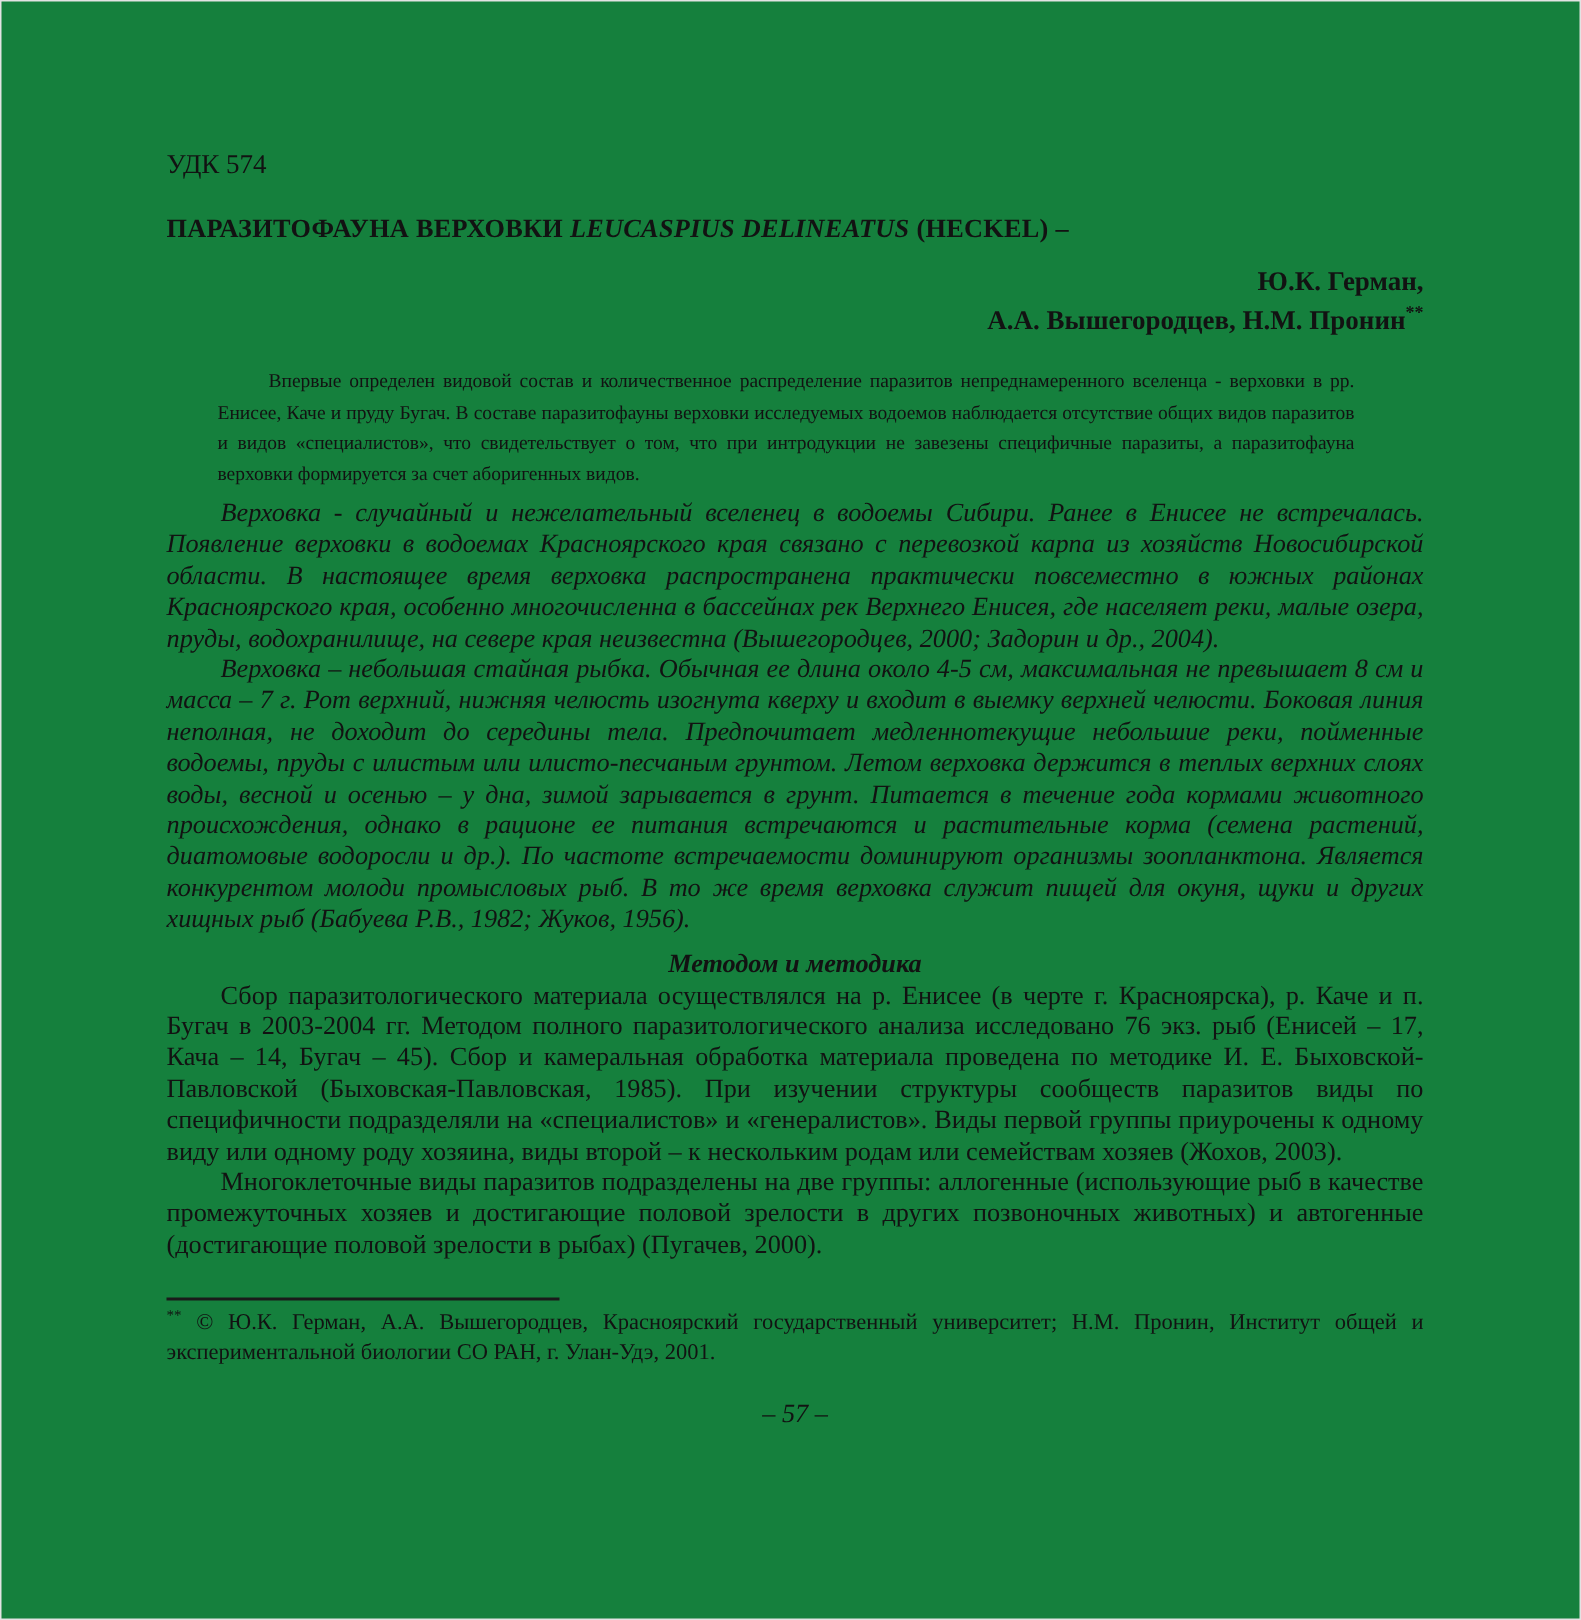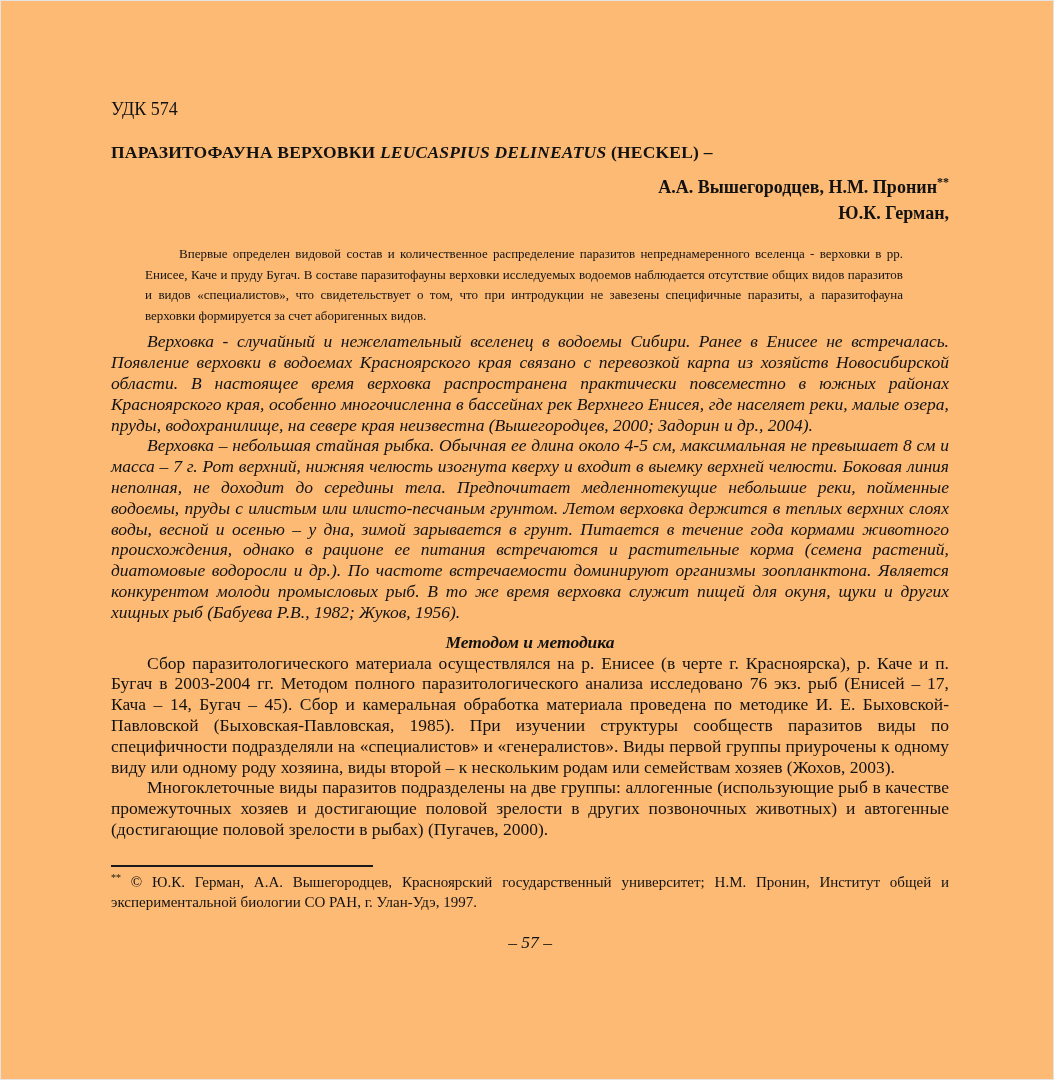--- a/index.html
+++ b/index.html
@@ -1,21 +1,21 @@
 <!DOCTYPE html>
 <html lang="ru"><head>
 <meta charset="utf-8">
 <style>
   html, body { margin: 0; padding: 0; background: #ffffff; }
   .page {
     position: relative;
     width: 1054px;
     height: 1080px;
     box-sizing: border-box;
-    background: #fdba74;
+    background: #15803d;
     border: 1px solid #e3e3e3;
     padding: 98px 104px 0 110px;
     font-family: "Liberation Serif", "DejaVu Serif", serif;
     color: #121212;
     overflow: hidden;
   }
   .udc {
     font-size: 18px;
     line-height: 21px;
   }
@@ -93,37 +93,37 @@
 
 <div class="page">
 
   <div class="udc">УДК 574</div>
 
   <h1 class="title" style="margin:21px 0 0 0;">
     <span><span>ПАРАЗИТОФАУНА ВЕРХОВКИ </span><span class="species">LEUCASPIUS DELINEATUS</span><span> (HECKEL) –</span></span><br>
   </h1>
 
   <div class="authors">
+    <div>Ю.К. Герман,</div>
     <div><span>А.А. Вышегородцев, Н.М. Пронин</span><sup>**</sup></div>
-    <div>Ю.К. Герман,</div>
   </div>
 
   <div class="abstract">Впервые определен видовой состав и количественное распределение паразитов непреднамеренного вселенца - верховки в рр. Енисее, Каче и пруду Бугач. В составе паразитофауны верховки исследуемых водоемов наблюдается отсутствие общих видов паразитов и видов «специалистов», что свидетельствует о том, что при интродукции не завезены специфичные паразиты, а паразитофауна верховки формируется за счет аборигенных видов.</div>
 
   <div class="body-text">
     <p>Верховка - случайный и нежелательный вселенец в водоемы Сибири. Ранее в Енисее не встречалась. Появление верховки в водоемах Красноярского края связано с перевозкой карпа из хозяйств Новосибирской области. В настоящее время верховка распространена практически повсеместно в южных районах Красноярского края, особенно многочисленна в бассейнах рек Верхнего Енисея, где населяет реки, малые озера, пруды, водохранилище, на севере края неизвестна (Вышегородцев, 2000; Задорин и др., 2004).</p>
     <p>Верховка – небольшая стайная рыбка. Обычная ее длина около 4-5 см, максимальная не превышает 8 см и масса – 7 г. Рот верхний, нижняя челюсть изогнута кверху и входит в выемку верхней челюсти. Боковая линия неполная, не доходит до середины тела. Предпочитает медленнотекущие небольшие реки, пойменные водоемы, пруды с илистым или илисто-песчаным грунтом. Летом верховка держится в теплых верхних слоях воды, весной и осенью – у дна, зимой зарывается в грунт. Питается в течение года кормами животного происхождения, однако в рационе ее питания встречаются и растительные корма (семена растений, диатомовые водоросли и др.). По частоте встречаемости доминируют организмы зоопланктона. Является конкурентом молоди промысловых рыб. В то же время верховка служит пищей для окуня, щуки и других хищных рыб (Бабуева Р.В., 1982; Жуков, 1956).</p>
   </div>
 
   <div class="section">
     <div class="section-heading">Методом и методика</div>
     <p>Сбор паразитологического материала осуществлялся на р. Енисее (в черте г. Красноярска), р. Каче и п. Бугач в 2003-2004 гг. Методом полного паразитологического анализа исследовано 76 экз. рыб (Енисей – 17, Кача – 14, Бугач – 45). Сбор и камеральная обработка материала проведена по методике И. Е. Быховской-Павловской (Быховская-Павловская, 1985). При изучении структуры сообществ паразитов виды по специфичности подразделяли на «специалистов» и «генералистов». Виды первой группы приурочены к одному виду или одному роду хозяина, виды второй – к нескольким родам или семействам хозяев (Жохов, 2003).</p>
     <p>Многоклеточные виды паразитов подразделены на две группы: аллогенные (использующие рыб в качестве промежуточных хозяев и достигающие половой зрелости в других позвоночных животных) и автогенные (достигающие половой зрелости в рыбах) (Пугачев, 2000).</p>
   </div>
 
   <div class="footnote">
     <div class="footnote-rule"></div>
-    <div class="footnote-text"><sup>**</sup> <span>© Ю.К. Герман, А.А. Вышегородцев, Красноярский государственный университет; Н.М. Пронин, Институт общей и экспериментальной биологии СО РАН, г. Улан-Удэ, 1997.</span></div>
+    <div class="footnote-text"><sup>**</sup> <span>© Ю.К. Герман, А.А. Вышегородцев, Красноярский государственный университет; Н.М. Пронин, Институт общей и экспериментальной биологии СО РАН, г. Улан-Удэ, 2001.</span></div>
   </div>
 
   <div class="page-number">– 57 –</div>
 
 </div>
 
 </body></html>

